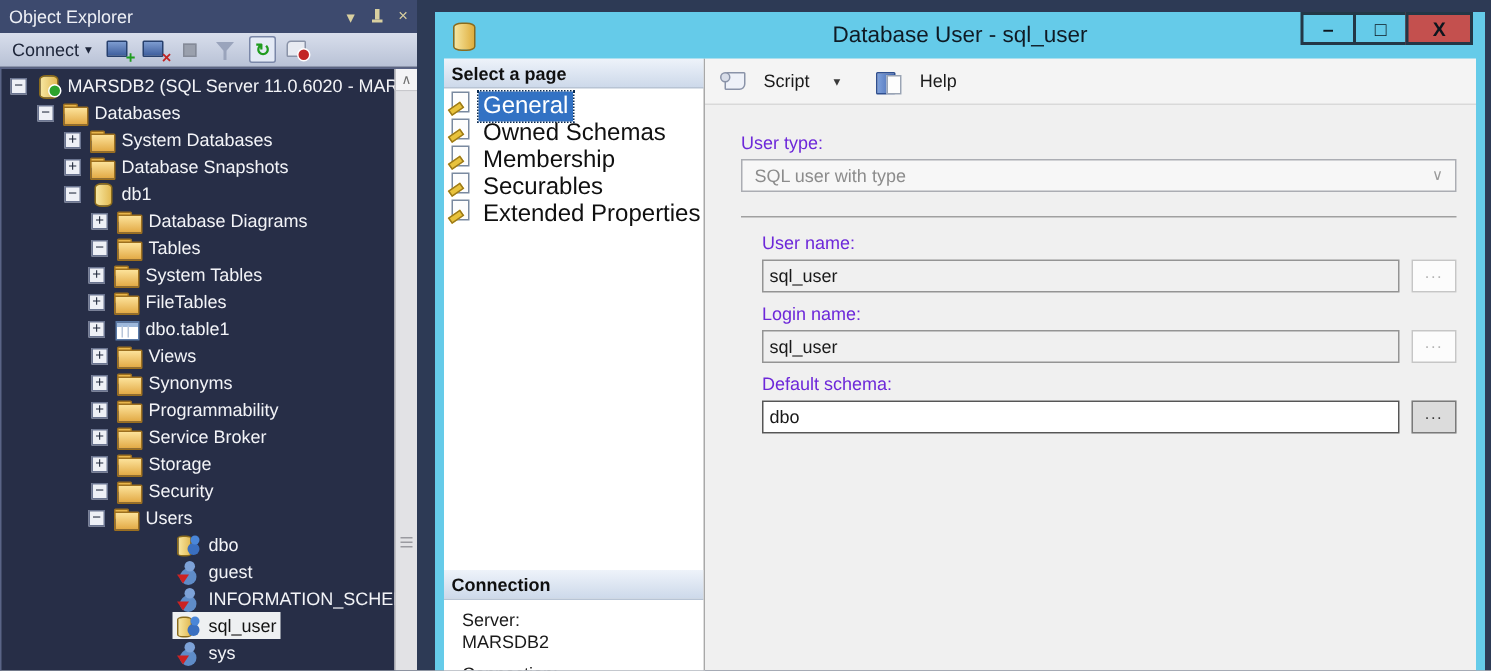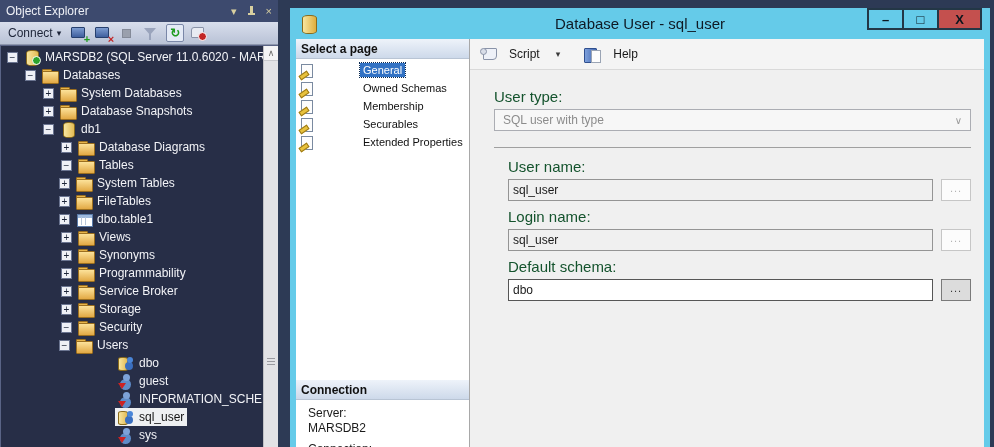--- a/index.html
+++ b/index.html
@@ -131,21 +131,21 @@
 
   
   .left-col { width: 174px; flex: 0 0 174px; background: #ffffff; border-right: 1px solid #a8a8a8; display: flex; flex-direction: column; }
   .panel-header {
     height: 20px; flex: 0 0 20px; background: linear-gradient(#eef3fa, #cdd9ea);
     border-bottom: 1px solid #b8c4d4;
     font-size: 12px; font-weight: bold; color: #101010;
     display: flex; align-items: center; padding-left: 5px;
   }
   .pages { flex: 1; padding-top: 2px; overflow: hidden; }
-  .page-item { height: 18px; display: flex; align-items: center; padding-left: 4px; font-size: 11px; color: #101010; white-space: nowrap; gap: 41px; }
+  .page-item { height: 18px; display: flex; align-items: flex-start; padding-left: 4px; font-size: 16px; color: #101010; white-space: nowrap; }
   .picon { width: 15px; height: 13px; position: relative; flex: 0 0 15px; margin-right: 4px; }
   .picon::before { content:""; position:absolute; left:1px; top:0; width:10px; height:12px; background:#fdfdfd; border:1px solid #7a8aa0; }
   .picon::after { content:""; position:absolute; left:-1px; bottom:-1px; width:8px; height:3px; background:#e8c23c; border:1px solid #9c7a1a; transform:rotate(-35deg); }
   .page-label { padding: 1px 3px; }
   .page-item[data-selected="true"] .page-label { background: #3272c4; color: #ffffff; outline: 1px dotted #0a2a50; }
   
   .conn { flex: 0 0 67px; display: flex; flex-direction: column; overflow: hidden; }
   .conn-body { flex: 1; background: #ffffff; padding: 6px 0 0 12px; font-size: 12px; color: #1a1a1a; overflow: hidden; }
   .conn-line { line-height: 15px; white-space: nowrap; }
   .conn-gap { height: 6px; }
@@ -158,21 +158,21 @@
   }
   .scroll-icon { position: relative; width: 17px; height: 14px; }
   .scroll-icon::before { content:""; position:absolute; left:3px; top:1px; width:12px; height:10px; background:#eef1f8; border:1px solid #8a93a8; border-radius:2px 1px 4px 1px; }
   .scroll-icon::after { content:""; position:absolute; left:0; top:1px; width:5px; height:5px; border-radius:50%; background:#d8dde8; border:1px solid #8a93a8; }
   .tb-caret { font-size: 9px; color: #3a3a3a; margin: 0 4px; }
   .help-icon { position: relative; width: 17px; height: 15px; margin-left: 8px; }
   .help-icon::before { content:""; position:absolute; left:0; top:1px; width:11px; height:13px; background:linear-gradient(90deg,#7da0dc,#4468b0); border:1px solid #2f4f8f; border-radius:1px; }
   .help-icon::after { content:""; position:absolute; right:0; top:3px; width:8px; height:11px; background:#fdfdfd; border:1px solid #9aa4b4; }
 
   .form-area { flex: 1; padding: 18px 13px 0 24px; overflow: hidden; }
-  .fld-label { font-size: 15px; color: #14532d; margin-bottom: 4px; }
+  .fld-label { font-size: 12px; color: #6d28d9; margin-bottom: 4px; }
   .combo {
     height: 22px; background: #f7f7f7; border: 1px solid #abadb3;
     display: flex; align-items: center; padding: 0 8px; font-size: 12px; color: #8c8c8c;
   }
   .combo .chevron { margin-left: auto; color: #9a9a9a; font-size: 10px; }
   .hr { border: 0; border-top: 1px solid #a0a0a0; margin: 16px 0 10px 0; }
   .fgroup { padding-left: 14px; }
   .frow { display: flex; align-items: center; margin-bottom: 7px; }
   .value {
     flex: 1; height: 22px; font-size: 12px; color: #1a1a1a;

